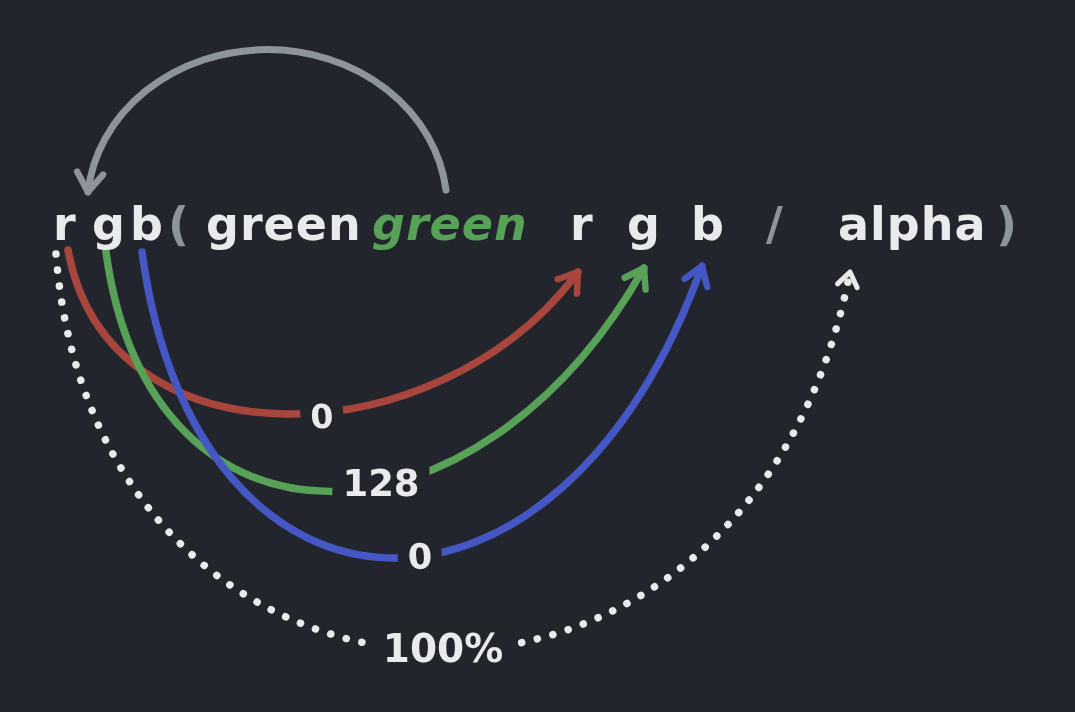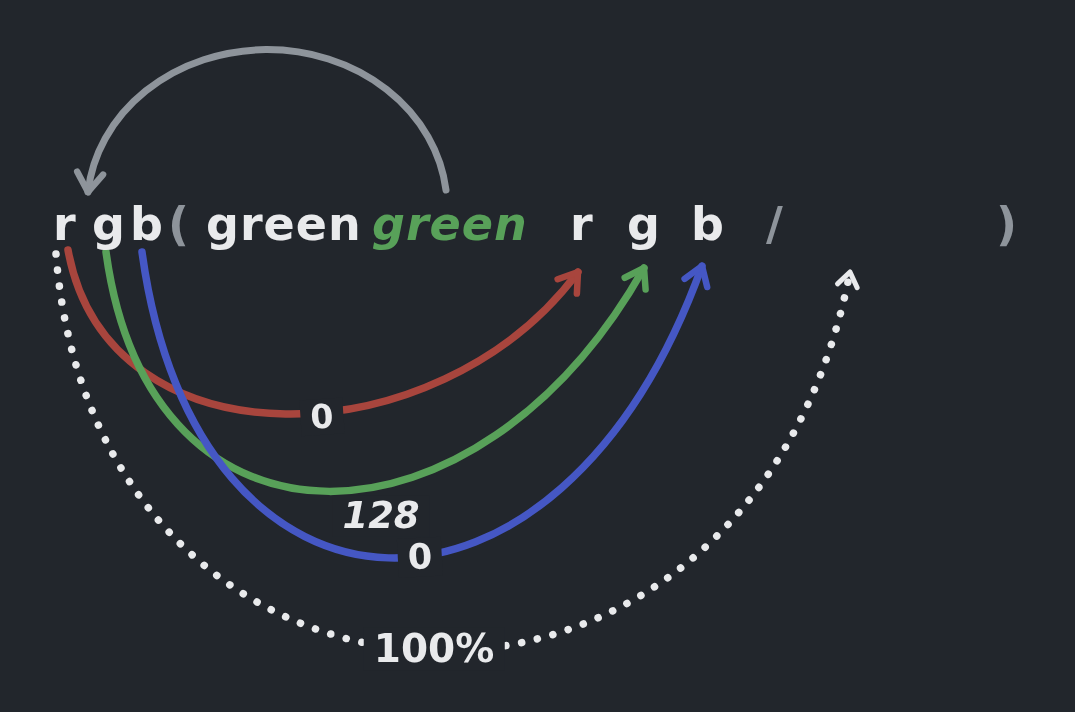--- a/index.html
+++ b/index.html
@@ -30,23 +30,23 @@
     position: absolute;
     transform: translate(-50%, -50%);
     background: #22262c;
     color: #e9eaec;
     font-weight: 700;
     padding: 0 10px;
     line-height: 1.1;
     white-space: pre;
   }
   .val.red-val   { left: 322px; top: 417px; font-size: 33px; transform: translate(-50%,-50%) rotate(-4deg); }
-  .val.green-val { left: 381px; top: 516px; font-size: 37px; font-style: italic; }
+  .val.green-val { left: 381px; top: 484px; font-size: 37px; }
   .val.blue-val  { left: 420px; top: 557px; font-size: 35px; transform: translate(-50%,-50%) rotate(-3deg); }
-  .val.alpha-val { left: 434px; top: 649px; font-size: 39px; }
+  .val.alpha-val { left: 443px; top: 649px; font-size: 39px; }
 </style>
 </head>
 <body>
 
 <div id="stage">
 
   <svg class="arrows" viewBox="0 0 1075 712" xmlns="http://www.w3.org/2000/svg">
     <defs>
       <marker id="ah-gray" markerUnits="userSpaceOnUse" markerWidth="36" markerHeight="36" refX="26" refY="17" orient="auto">
         <path d="M7,4 L26,17 L7,30" fill="none" stroke="#8e949b" stroke-width="6.5" stroke-linecap="round" stroke-linejoin="round"></path>
@@ -79,20 +79,21 @@
   <span class="tok" style="left:53px">r</span>
   <span class="tok" style="left:92px">g</span>
   <span class="tok" style="left:130px">b</span>
   <span class="tok muted" style="left:168px">(</span>
   <span class="tok" style="left:206px">green</span>
   <span class="tok green" style="left:372px">green</span>
   <span class="tok" style="left:570px">r</span>
   <span class="tok" style="left:627px">g</span>
   <span class="tok" style="left:691px">b</span>
   <span class="tok muted" style="left:766px">/</span>
+  <span class="tok" style="left:838px">alpha</span>
   <span class="tok muted" style="left:996px">)</span>
 
   <span class="val red-val">0</span>
   <span class="val green-val">128</span>
   <span class="val blue-val">0</span>
   <span class="val alpha-val">100%</span>
 
 </div>
 
 </body></html>

